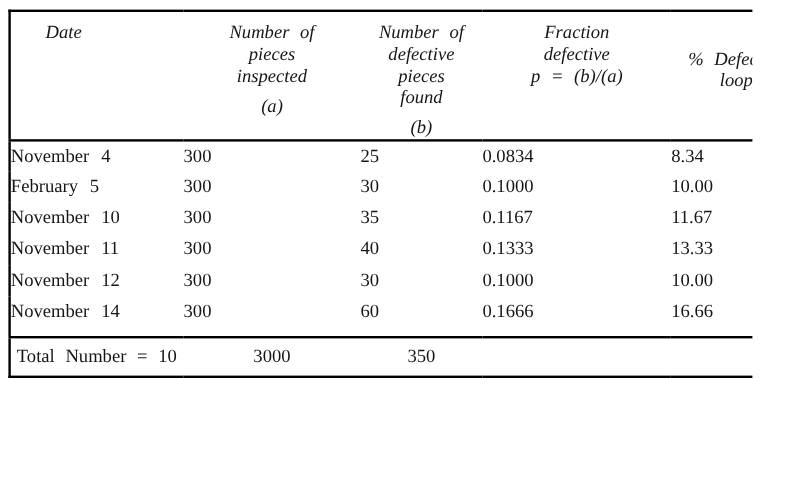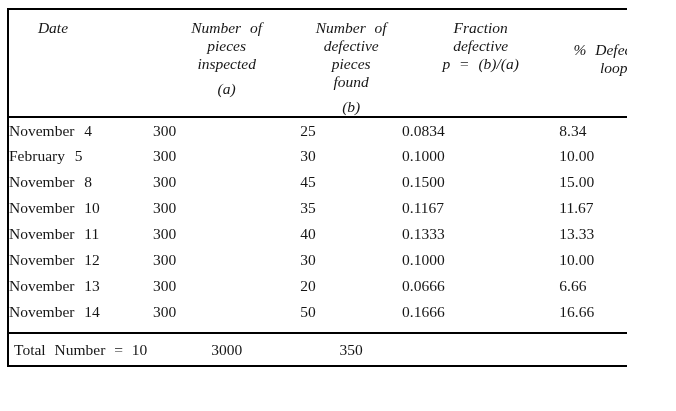--- a/index.html
+++ b/index.html
@@ -105,27 +105,20 @@
         <td>8.34</td>
       </tr>
       <tr>
         <td class="cell-date">February 5</td>
         <td>300</td>
         <td>30</td>
         <td>0.1000</td>
         <td>10.00</td>
       </tr>
       <tr>
-        <td class="cell-date">November 8</td>
-        <td>300</td>
-        <td>45</td>
-        <td>0.1500</td>
-        <td>15.00</td>
-      </tr>
-      <tr>
         <td class="cell-date">November 10</td>
         <td>300</td>
         <td>35</td>
         <td>0.1167</td>
         <td>11.67</td>
       </tr>
       <tr>
         <td class="cell-date">November 11</td>
         <td>300</td>
         <td>40</td>
@@ -133,30 +126,23 @@
         <td>13.33</td>
       </tr>
       <tr>
         <td class="cell-date">November 12</td>
         <td>300</td>
         <td>30</td>
         <td>0.1000</td>
         <td>10.00</td>
       </tr>
       <tr>
-        <td class="cell-date">November 13</td>
-        <td>300</td>
-        <td>20</td>
-        <td>0.0666</td>
-        <td>6.66</td>
-      </tr>
-      <tr>
         <td class="cell-date">November 14</td>
         <td>300</td>
-        <td>50</td>
+        <td>60</td>
         <td>0.1666</td>
         <td>16.66</td>
       </tr>
     </tbody>
     <tfoot>
       <tr>
         <td class="total-label">Total Number = 10</td>
         <td>3000</td>
         <td>350</td>
         <td></td>

